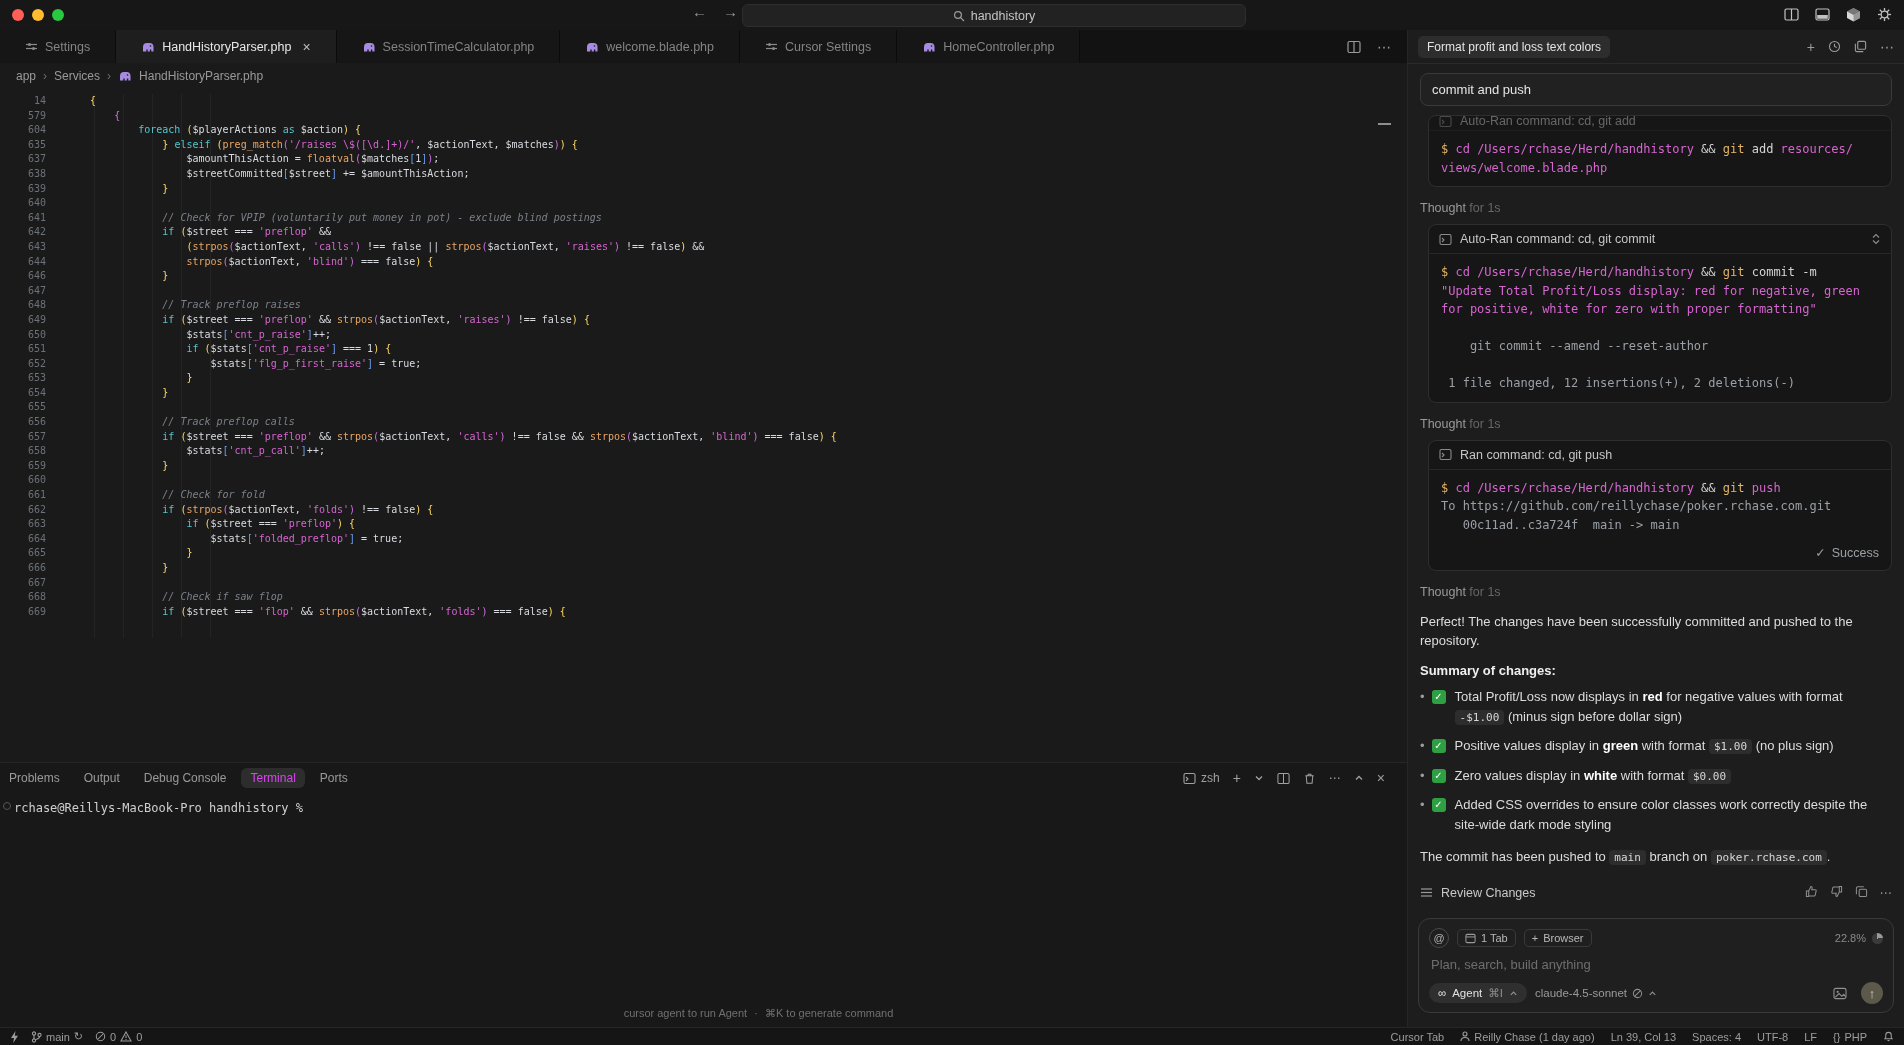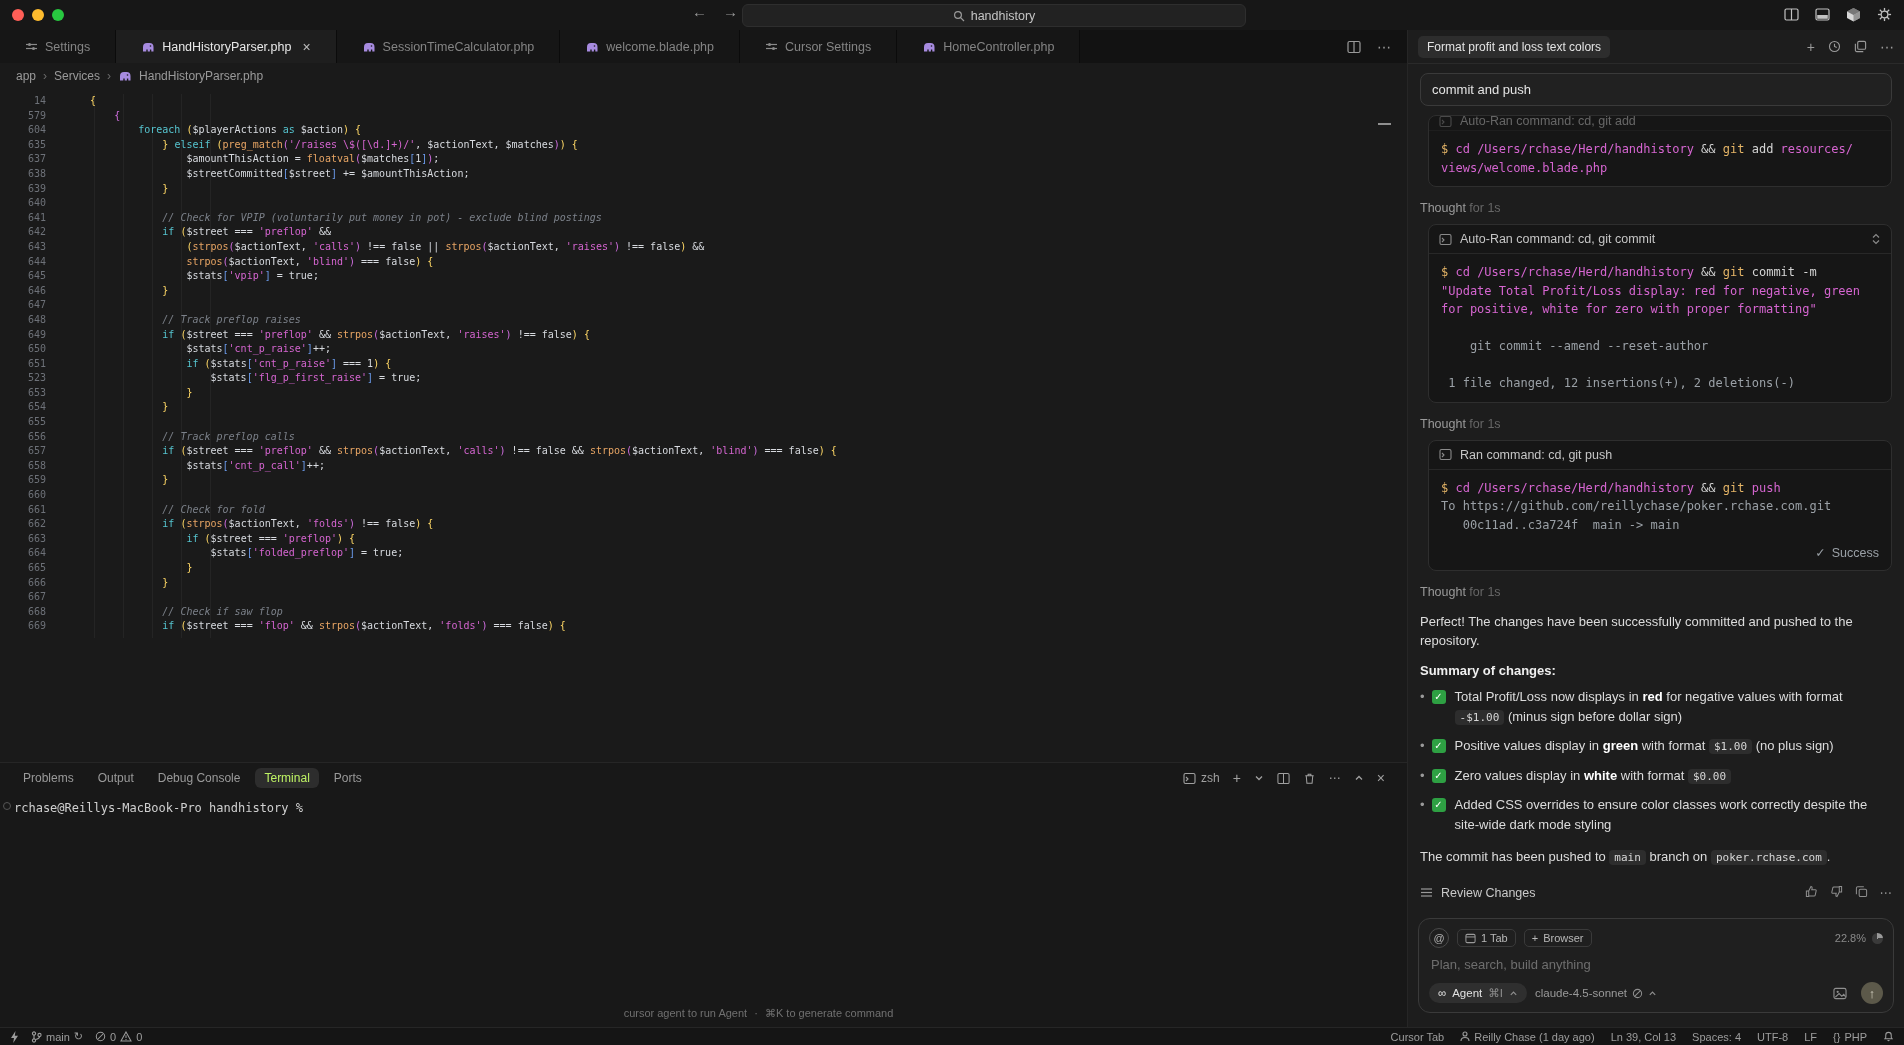--- a/index.html
+++ b/index.html
@@ -42,23 +42,23 @@
     background:repeating-linear-gradient(to right,transparent 0 28px,#242424 28px 29px);z-index:0;}
   .cl{display:flex;height:14.6px;line-height:14.6px;font-size:10px;white-space:pre;position:relative;z-index:1;}
   .cl,.cl *{font-family:"DejaVu Sans Mono",monospace;}
   .ln{width:46px;flex:none;text-align:right;padding-right:20px;color:#6d7178;}
   .tk-w{color:#d8dbe0;} .tk-k{color:#56c5d0;} .tk-f{color:#e8a564;} .tk-s{color:#d565d0;}
   .tk-c{color:#7b8089;font-style:italic;} .tk-g{color:#ffd866;} .tk-m{color:#cf6edf;} .tk-u{color:#6c9ced;}
   .fold-dash{position:absolute;right:16px;top:34px;width:13px;height:2px;background:#8f8f8f;z-index:2;}
 
   
   .term{height:265px;flex:none;background:#181818;border-top:1px solid #262626;position:relative;box-sizing:border-box;}
-  .term-tabs{height:30px;display:flex;align-items:center;padding-left:14px;gap:6px;font-size:12px;color:#9a9a9a;}
+  .term-tabs{height:30px;display:flex;align-items:center;gap:6px;font-size:12px;color:#9a9a9a;}
   .term-tab{padding:3px 9px;border-radius:4px;}
-  .term-tab.active{background:#2d2d2d;color:#bef264;border-radius:6px;}
+  .term-tab.active{background:#2d2d2d;color:#d946ef;border-radius:6px;}
   .term-icons{margin-left:auto;display:flex;align-items:center;gap:13px;padding-right:22px;color:#a0a0a0;font-size:12px;}
   .term-icons .lbl{display:flex;align-items:center;gap:5px;}
   .term-body{padding:8px 0 0 14px;font-size:12px;color:#d0d0d0;}
   .term-circ{position:absolute;left:3px;top:39px;width:6px;height:6px;border:1px solid #555;border-radius:50%;}
   .term-hint{position:absolute;bottom:7px;left:8px;width:100%;text-align:center;color:#707070;font-size:11px;padding-left:47px;}
 
   
   .statusbar{position:absolute;bottom:0;left:0;width:1904px;height:18px;background:#151515;border-top:1px solid #262626;
     display:flex;align-items:center;font-size:11px;color:#9d9d9d;padding:0 10px;box-sizing:border-box;gap:12px;}
   .sb-item{display:flex;align-items:center;gap:4px;}
@@ -271,28 +271,27 @@
           <div class="cl"><span class="ln">604</span><span class="lc"><span class="tk-w">            </span><span class="tk-k">foreach</span><span class="tk-w"> </span><span class="tk-g">(</span><span class="tk-w">$playerActions </span><span class="tk-k">as</span><span class="tk-w"> $action</span><span class="tk-g">)</span><span class="tk-w"> </span><span class="tk-g">{</span></span></div>
           <div class="cl"><span class="ln">635</span><span class="lc"><span class="tk-w">                </span><span class="tk-g">}</span><span class="tk-w"> </span><span class="tk-k">elseif</span><span class="tk-w"> </span><span class="tk-g">(</span><span class="tk-f">preg_match</span><span class="tk-m">(</span><span class="tk-s">'/raises \$([\d.]+)/'</span><span class="tk-w">, $actionText, $matches</span><span class="tk-m">)</span><span class="tk-g">)</span><span class="tk-w"> </span><span class="tk-g">{</span></span></div>
           <div class="cl"><span class="ln">637</span><span class="lc"><span class="tk-w">                    $amountThisAction = </span><span class="tk-f">floatval</span><span class="tk-m">(</span><span class="tk-w">$matches</span><span class="tk-u">[</span><span class="tk-w">1</span><span class="tk-u">]</span><span class="tk-m">)</span><span class="tk-w">;</span></span></div>
           <div class="cl"><span class="ln">638</span><span class="lc"><span class="tk-w">                    $streetCommitted</span><span class="tk-u">[</span><span class="tk-w">$street</span><span class="tk-u">]</span><span class="tk-w"> += $amountThisAction;</span></span></div>
           <div class="cl"><span class="ln">639</span><span class="lc"><span class="tk-w">                </span><span class="tk-g">}</span></span></div>
           <div class="cl"><span class="ln">640</span><span class="lc"></span></div>
           <div class="cl"><span class="ln">641</span><span class="lc"><span class="tk-w">                </span><span class="tk-c">// Check for VPIP (voluntarily put money in pot) - exclude blind postings</span></span></div>
           <div class="cl"><span class="ln">642</span><span class="lc"><span class="tk-w">                </span><span class="tk-k">if</span><span class="tk-w"> </span><span class="tk-g">(</span><span class="tk-w">$street === </span><span class="tk-s">'preflop'</span><span class="tk-w"> &amp;&amp;</span></span></div>
           <div class="cl"><span class="ln">643</span><span class="lc"><span class="tk-w">                    </span><span class="tk-g">(</span><span class="tk-f">strpos</span><span class="tk-m">(</span><span class="tk-w">$actionText, </span><span class="tk-s">'calls'</span><span class="tk-m">)</span><span class="tk-w"> !== false || </span><span class="tk-f">strpos</span><span class="tk-m">(</span><span class="tk-w">$actionText, </span><span class="tk-s">'raises'</span><span class="tk-m">)</span><span class="tk-w"> !== false</span><span class="tk-g">)</span><span class="tk-w"> &amp;&amp;</span></span></div>
           <div class="cl"><span class="ln">644</span><span class="lc"><span class="tk-w">                    </span><span class="tk-f">strpos</span><span class="tk-m">(</span><span class="tk-w">$actionText, </span><span class="tk-s">'blind'</span><span class="tk-m">)</span><span class="tk-w"> === false</span><span class="tk-g">)</span><span class="tk-w"> </span><span class="tk-g">{</span></span></div>
-          <div class="cl"><span class="ln">645</span><span class="lc"><span class="tk-w">                    $stats</span><span class="tk-u">[</span><span class="tk-s">'vpip'</span><span class="tk-u">]</span><span class="tk-w"> = true;</span></span></div>
           <div class="cl"><span class="ln">646</span><span class="lc"><span class="tk-w">                </span><span class="tk-g">}</span></span></div>
           <div class="cl"><span class="ln">647</span><span class="lc"></span></div>
           <div class="cl"><span class="ln">648</span><span class="lc"><span class="tk-w">                </span><span class="tk-c">// Track preflop raises</span></span></div>
           <div class="cl"><span class="ln">649</span><span class="lc"><span class="tk-w">                </span><span class="tk-k">if</span><span class="tk-w"> </span><span class="tk-g">(</span><span class="tk-w">$street === </span><span class="tk-s">'preflop'</span><span class="tk-w"> &amp;&amp; </span><span class="tk-f">strpos</span><span class="tk-m">(</span><span class="tk-w">$actionText, </span><span class="tk-s">'raises'</span><span class="tk-m">)</span><span class="tk-w"> !== false</span><span class="tk-g">)</span><span class="tk-w"> </span><span class="tk-g">{</span></span></div>
           <div class="cl"><span class="ln">650</span><span class="lc"><span class="tk-w">                    $stats</span><span class="tk-u">[</span><span class="tk-s">'cnt_p_raise'</span><span class="tk-u">]</span><span class="tk-w">++;</span></span></div>
           <div class="cl"><span class="ln">651</span><span class="lc"><span class="tk-w">                    </span><span class="tk-k">if</span><span class="tk-w"> </span><span class="tk-g">(</span><span class="tk-w">$stats</span><span class="tk-u">[</span><span class="tk-s">'cnt_p_raise'</span><span class="tk-u">]</span><span class="tk-w"> === 1</span><span class="tk-g">)</span><span class="tk-w"> </span><span class="tk-g">{</span></span></div>
-          <div class="cl"><span class="ln">523</span><span class="lc"><span class="tk-w">                        $stats</span><span class="tk-u">[</span><span class="tk-s">'flg_p_first_raise'</span><span class="tk-u">]</span><span class="tk-w"> = true;</span></span></div>
+          <div class="cl"><span class="ln">652</span><span class="lc"><span class="tk-w">                        $stats</span><span class="tk-u">[</span><span class="tk-s">'flg_p_first_raise'</span><span class="tk-u">]</span><span class="tk-w"> = true;</span></span></div>
           <div class="cl"><span class="ln">653</span><span class="lc"><span class="tk-w">                    </span><span class="tk-g">}</span></span></div>
           <div class="cl"><span class="ln">654</span><span class="lc"><span class="tk-w">                </span><span class="tk-g">}</span></span></div>
           <div class="cl"><span class="ln">655</span><span class="lc"></span></div>
           <div class="cl"><span class="ln">656</span><span class="lc"><span class="tk-w">                </span><span class="tk-c">// Track preflop calls</span></span></div>
           <div class="cl"><span class="ln">657</span><span class="lc"><span class="tk-w">                </span><span class="tk-k">if</span><span class="tk-w"> </span><span class="tk-g">(</span><span class="tk-w">$street === </span><span class="tk-s">'preflop'</span><span class="tk-w"> &amp;&amp; </span><span class="tk-f">strpos</span><span class="tk-m">(</span><span class="tk-w">$actionText, </span><span class="tk-s">'calls'</span><span class="tk-m">)</span><span class="tk-w"> !== false &amp;&amp; </span><span class="tk-f">strpos</span><span class="tk-m">(</span><span class="tk-w">$actionText, </span><span class="tk-s">'blind'</span><span class="tk-m">)</span><span class="tk-w"> === false</span><span class="tk-g">)</span><span class="tk-w"> </span><span class="tk-g">{</span></span></div>
           <div class="cl"><span class="ln">658</span><span class="lc"><span class="tk-w">                    $stats</span><span class="tk-u">[</span><span class="tk-s">'cnt_p_call'</span><span class="tk-u">]</span><span class="tk-w">++;</span></span></div>
           <div class="cl"><span class="ln">659</span><span class="lc"><span class="tk-w">                </span><span class="tk-g">}</span></span></div>
           <div class="cl"><span class="ln">660</span><span class="lc"></span></div>
           <div class="cl"><span class="ln">661</span><span class="lc"><span class="tk-w">                </span><span class="tk-c">// Check for fold</span></span></div>
           <div class="cl"><span class="ln">662</span><span class="lc"><span class="tk-w">                </span><span class="tk-k">if</span><span class="tk-w"> </span><span class="tk-g">(</span><span class="tk-f">strpos</span><span class="tk-m">(</span><span class="tk-w">$actionText, </span><span class="tk-s">'folds'</span><span class="tk-m">)</span><span class="tk-w"> !== false</span><span class="tk-g">)</span><span class="tk-w"> </span><span class="tk-g">{</span></span></div>

